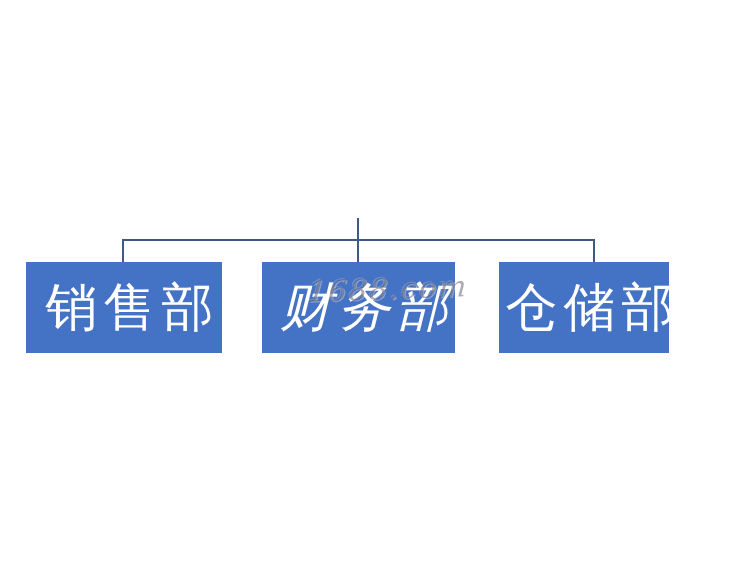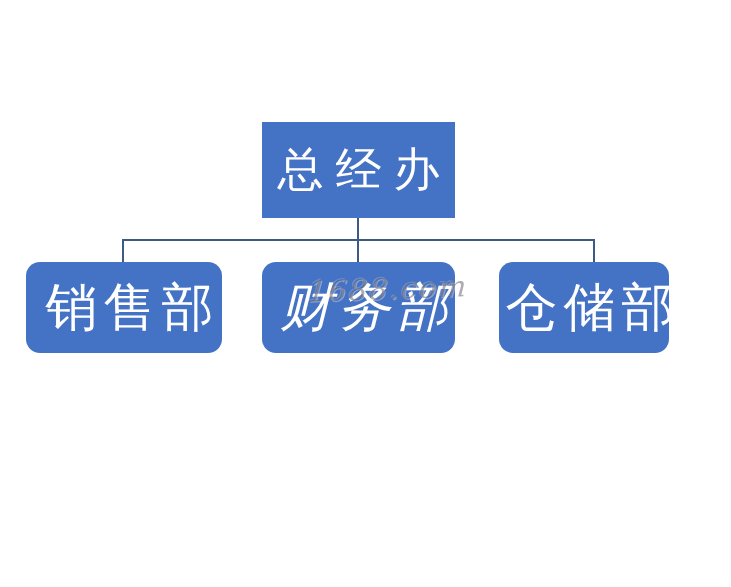--- a/index.html
+++ b/index.html
@@ -34,21 +34,20 @@
     padding-left: 12px; 
     box-sizing: border-box;
   }
   .node-child {
     top: 262px;
     height: 91px;
     font-size: 52px;
     letter-spacing: 6px;
     padding-left: 17px;
     box-sizing: border-box;
-    border-radius: 14px;
   }
   .node-child-1 { left: 26px;  width: 196px; }
   .node-child-2 { left: 262px; width: 193px; font-style: italic; }
   .node-child-3 { left: 499px; width: 170px; }
 
   .connector {
     position: absolute;
     background: #3E5A84;
   }
   .conn-root-stub { left: 357px; top: 218px; width: 2px; height: 22px; }
@@ -70,23 +69,20 @@
     z-index: 5;
     pointer-events: none;
     white-space: nowrap;
   }
 </style>
 </head>
 <body>
 
 <div id="canvas">
 
-  <div class="node node-root">
-    <span>总经办</span>
-  </div>
 
   <div class="connector conn-root-stub"></div>
   <div class="connector conn-bus"></div>
   <div class="connector conn-drop-1"></div>
   <div class="connector conn-drop-2"></div>
   <div class="connector conn-drop-3"></div>
 
   <div class="node node-child node-child-1">
     <span>销售部</span>
   </div>

